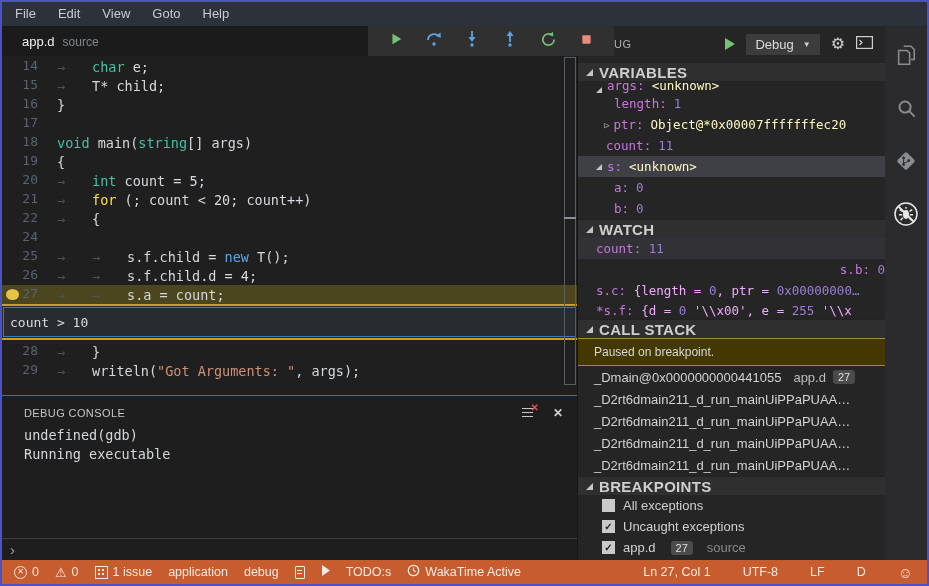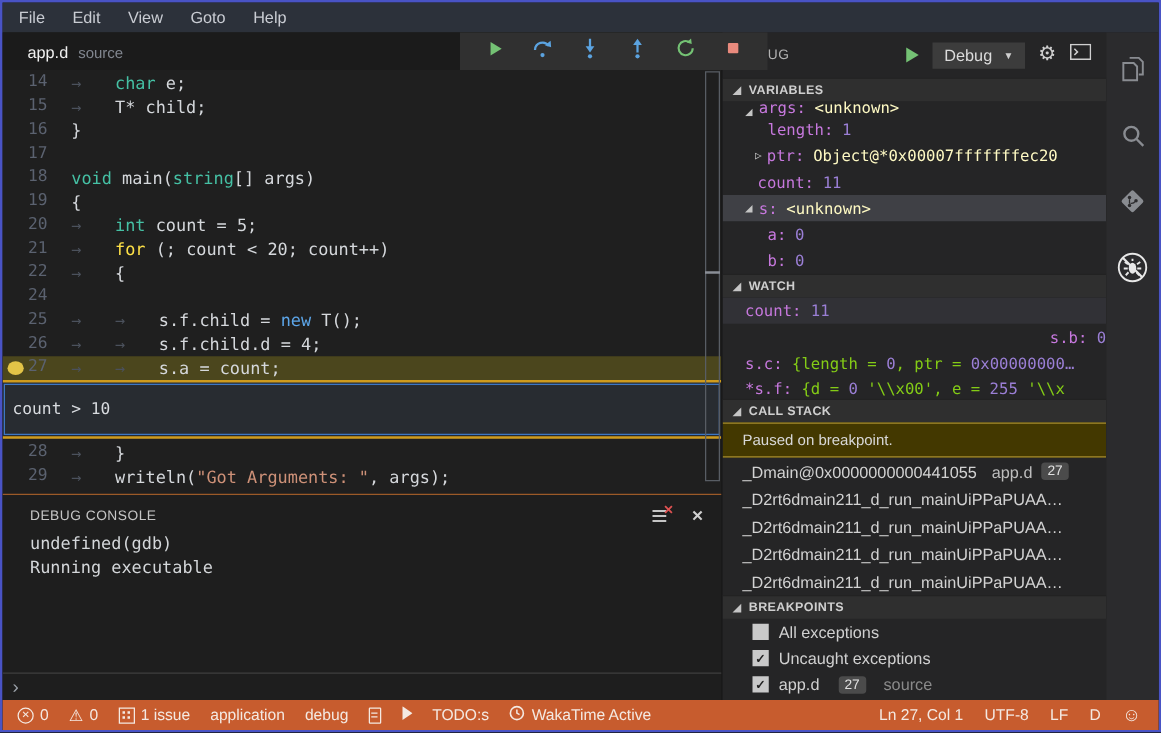--- a/index.html
+++ b/index.html
@@ -30,21 +30,21 @@
   .ln{ position:absolute; right:10px; top:1px; color:#5b6270; font-size:13px;}
   .bp-dot{ position:absolute; left:4px; top:4px; width:13px; height:11px; border-radius:50%; background:#e3c447;}
   .code-content{ margin-left:9px; color:#d5d8dc;}
   .ta{ display:inline-block; width:35px; color:#4b515c;}
   .tok-type{ color:#45c0a4;}
   .tok-ctrl{ color:#fde047;}
   .tok-new{ color:#5ca5e8;}
   .tok-str{ color:#ce9178;}
   .tok-plain{ color:#d5d8dc;}
   .peek{ border-top:2px solid #cf9b1d; border-bottom:2px solid #cf9b1d; background:#272b30; padding:1px; margin-bottom:2px;}
-  .peek-input{ height:41px; border:1px solid #3d77c4; background:#282c31; color:#d8dbdf; display:flex; align-items:center; padding-left:6px; font-size:13px;}
+  .peek-input{ height:30px; border:1px solid #3d77c4; background:#282c31; color:#d8dbdf; display:flex; align-items:center; padding-left:6px; font-size:13px;}
   .scrollbar{ position:absolute; right:0; top:0; bottom:0; width:14px;}
   .sb-thumb{ position:absolute; top:1px; right:1px; width:12px; height:328px; border:1px solid #585d64;}
   .sb-tick{ position:absolute; top:161px; right:1px; width:12px; height:2px; background:#8a8f96;}
   
   .console{ position:absolute; left:0; right:0; bottom:0; height:165px; background:#1e1e1e; border-top:1px solid #9c5a28; display:flex; flex-direction:column; z-index:6;}
   .console-header{ height:27px; display:flex; align-items:center; padding:6px 14px 0 22px; flex:none;}
   .console-title{ font-size:11px; color:#c5c5c5; letter-spacing:.4px;}
   .console-icons{ margin-left:auto; display:flex; align-items:center; gap:16px;}
   .clear-icon{ position:relative; width:15px; height:13px; cursor:pointer;}
   .ci-lines{ position:absolute; left:0; top:2px; width:11px; height:10px;
@@ -59,48 +59,48 @@
   .panel-header{ height:36px; flex:none; display:flex; align-items:center; padding:0 12px; gap:10px;}
   .panel-title{ font-size:11px; color:#b2b2b2; letter-spacing:.5px;}
   .panel-controls{ margin-left:auto; display:flex; align-items:center; gap:11px;}
   .play-green{ width:0; height:0; border-left:10px solid #74c274; border-top:6px solid transparent; border-bottom:6px solid transparent; cursor:pointer;}
   .debug-dropdown{ background:#3c3c3c; color:#dcdcdc; font-size:13px; padding:3px 9px; display:flex; align-items:center; gap:9px; cursor:pointer;}
   .caret{ font-size:8px; color:#cfcfcf;}
   .gear-icon{ color:#cfcfcf; font-size:16px; cursor:pointer; line-height:16px;}
   .sections{ flex:1; overflow:hidden;}
   .sec-header{ height:19px; background:#2f2f2f; border-top:1px solid #222; display:flex; align-items:center; padding-left:8px; gap:6px;}
   .tri{ width:0; height:0; border-bottom:7px solid #c5c5c5; border-left:7px solid transparent;}
-  .sec-title{ font-size:10px; font-weight:bold; color:#cfcfcf; letter-spacing:.3px;}
+  .sec-title{ font-size:15px; font-weight:bold; color:#cfcfcf; letter-spacing:.3px;}
   .rows{ overflow:hidden;}
   .vrow{ height:21px; display:flex; align-items:center; font-family:"DejaVu Sans Mono", monospace; font-size:12.5px; white-space:pre; overflow:hidden;}
   .vrow.clip{ height:12px; align-items:flex-end;}
   .vrow.clip2{ height:18px;}
   .vrow.sel{ background:#3f4045;}
   .vrow.sel2{ background:#313136;}
   .vtwisty{ width:0; height:0; border-bottom:6px solid #c5c5c5; border-left:6px solid transparent; margin-right:5px; flex:none;}
   .vtwisty.closed{ border:none; width:auto; height:auto; color:#c5c5c5; font-size:9px; margin-right:4px;}
   .vname{ color:#c678dd;}
   .vval{ color:#fef9c3; margin-left:7px;}
   .vnum{ color:#9b7fd6; margin-left:7px;}
-  .wpart-val{ color:#84cc16;}
+  .wpart-val{ color:#f0abfc;}
   .wpart-num{ color:#9b7fd6;}
   .banner{ height:28px; background:#433800; border-top:1px solid #a68b2d; border-bottom:1px solid #a68b2d; display:flex; align-items:center; padding-left:16px; font-size:12px; color:#d8d8d8;}
   .frame{ height:22px; display:flex; align-items:center; padding:0 10px 0 16px; font-size:13px; color:#d2d2d2; white-space:nowrap; overflow:hidden;}
   .frame-file{ color:#bdbdbd; margin-left:12px;}
   .badge{ background:#4b4b4b; color:#e0e0e0; font-size:11px; padding:1px 5px; border-radius:3px; margin-left:7px;}
   .bprow{ height:21px; display:flex; align-items:center; padding-left:24px; font-size:13px; color:#d0d0d0; gap:8px;}
   .checkbox{ width:13px; height:13px; background:#c9c9c9; flex:none; display:flex; align-items:center; justify-content:center; font-size:10px; color:#222; font-weight:bold; cursor:pointer;}
   .bp-extra{ color:#8a8a8a; margin-left:6px;}
   
   .activity-bar{ width:42px; flex:none; background:#2b2b2d; display:flex; flex-direction:column; align-items:center; padding-top:16px; gap:27px;}
   .act-icon{ width:26px; height:26px; display:flex; align-items:center; justify-content:center; cursor:pointer;}
   
   .statusbar{ height:24px; flex:none; background:#c75c2e; display:flex; align-items:center; padding:0 14px 0 12px; color:#f4e9e2; font-size:12.5px;}
   .sb-left{ display:flex; align-items:center; gap:16px;}
-  .sb-right{ margin-left:auto; display:flex; align-items:center; gap:17px;}
+  .sb-right{ margin-left:auto; display:flex; align-items:center; gap:32px;}
   .sb-item{ display:flex; align-items:center; gap:5px; cursor:pointer;}
   .err-circ{ width:13px; height:13px; border:1.4px solid #f4e9e2; border-radius:50%; display:flex; align-items:center; justify-content:center; font-size:8px; line-height:8px;}
   .warn-tri{ font-size:13px; line-height:13px;}
   .issues-ic{ width:13px; height:13px; border:1.4px solid #f4e9e2; position:relative;}
   .issues-ic span{ position:absolute; left:2px; top:2px; width:2px; height:2px; background:#f4e9e2; box-shadow:4px 0 #f4e9e2, 0 4px #f4e9e2, 4px 4px #f4e9e2;}
   .file-ic{ width:10px; height:13px; border:1.3px solid #f4e9e2; border-radius:1px; position:relative;}
   .file-ic span{ position:absolute; left:1px; top:3px; width:5px; height:1.2px; background:#f4e9e2; box-shadow:0 3px #f4e9e2;}
   .smiley{ font-size:15px; line-height:15px;}
 </style>
 </head>

